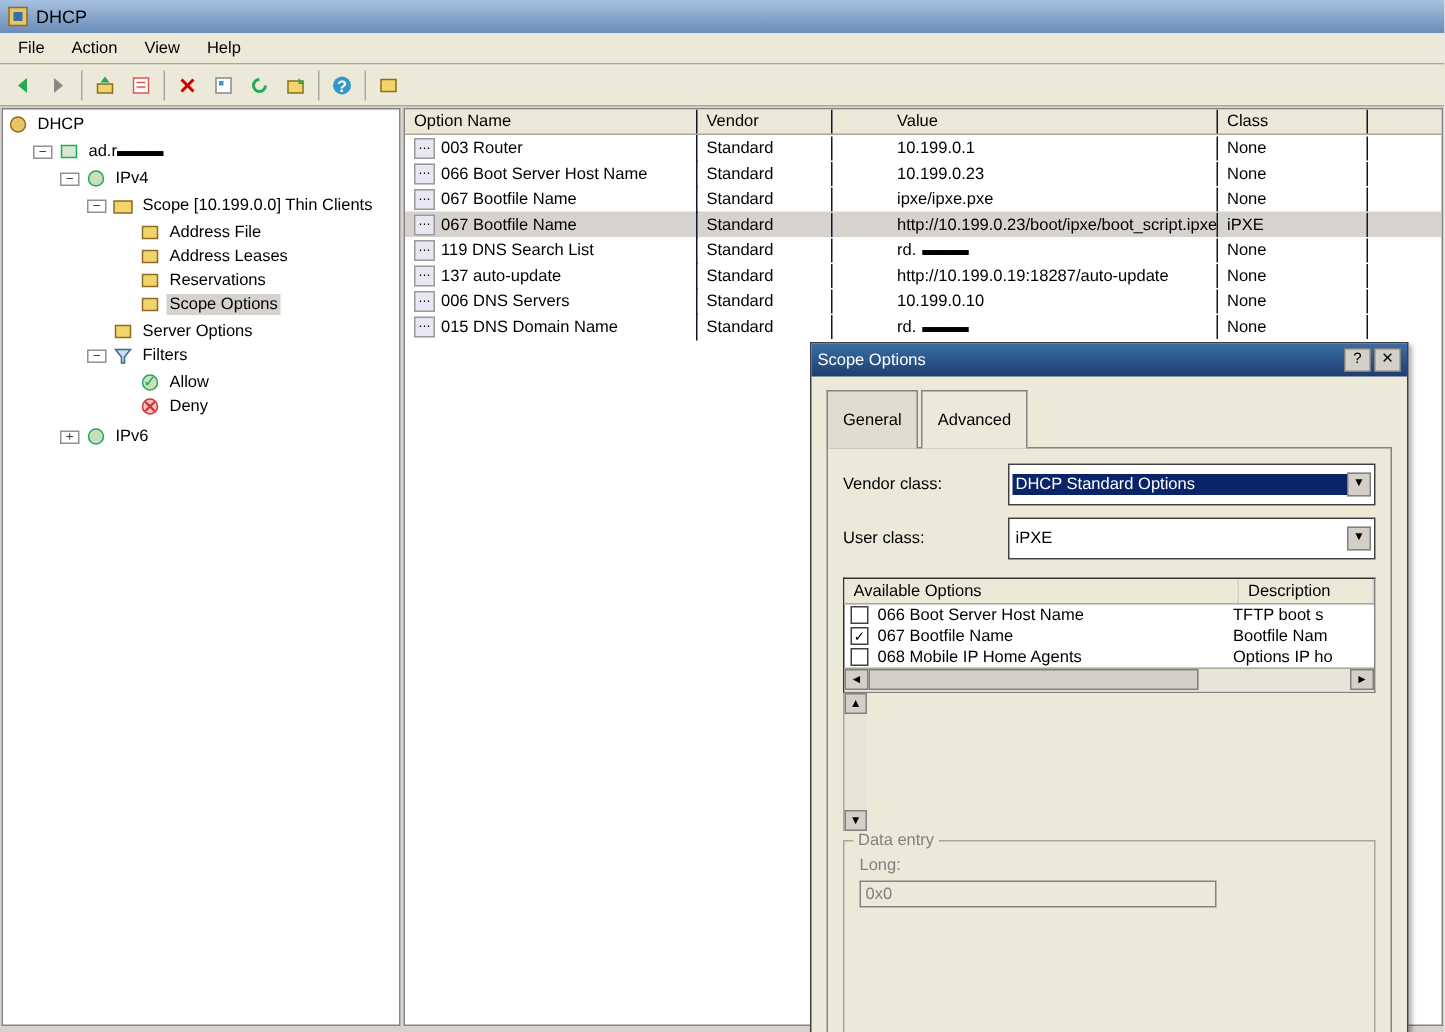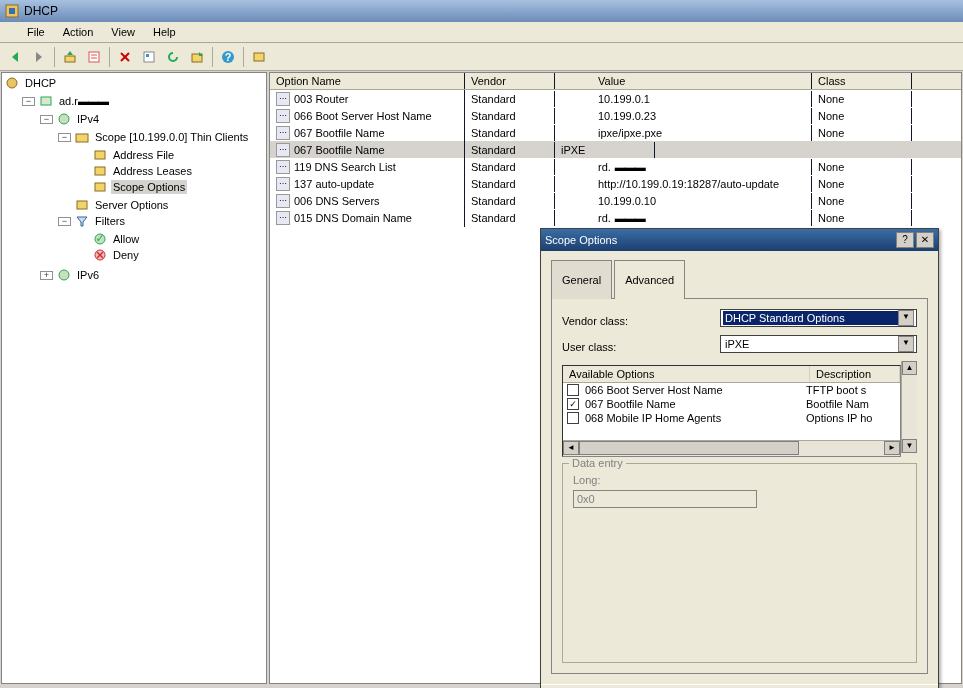--- a/index.html
+++ b/index.html
@@ -4,21 +4,21 @@
 <style>
 * { box-sizing: border-box; margin: 0; padding: 0; font-family: "Segoe UI", Tahoma, sans-serif; font-size: 11px; }
 body { background: #d6d3ce; width: 963px; height: 688px; overflow: hidden; position: relative; }
 
 
 .titlebar { height: 22px; background: linear-gradient(#a7c1e0, #6b8cb8); display: flex; align-items: center; padding-left: 4px; color: #000; }
 .titlebar .icon { width: 16px; height: 16px; margin-right: 4px; }
 .titlebar .title { font-size: 12px; }
 
 
-.menubar { background: #ece9d8; border-bottom: 1px solid #aca899; padding: 2px 19px; display: flex; gap: 2px; }
+.menubar { background: #ece9d8; border-bottom: 1px solid #aca899; padding: 2px 4px; display: flex; gap: 2px; }
 .menubar span { padding: 2px 8px; cursor: default; }
 
 
 .toolbar { background: #ece9d8; border-bottom: 1px solid #aca899; padding: 2px 4px; display: flex; align-items: center; gap: 2px; height: 28px; }
 .toolbar .tbtn { width: 22px; height: 22px; display: flex; align-items: center; justify-content: center; border: 1px solid transparent; cursor: default; }
 .toolbar .sep { width: 1px; height: 20px; background: #aca899; margin: 0 2px; }
 
 
 .body { display: flex; height: calc(100% - 22px - 24px - 28px); }
 .panel { border: 1px solid #848484; background: #fff; margin: 1px; overflow: auto; }
@@ -51,42 +51,42 @@
 .dialog { position: absolute; left: 540px; top: 228px; width: 399px; background: #ece9d8; border: 1px solid #404040; box-shadow: 2px 2px 3px rgba(0,0,0,.3); }
 .dialog .dtitle { height: 22px; background: linear-gradient(#3a6ea5,#1c3e6e); color: #fff; display:flex; align-items:center; padding: 0 4px; font-size:12px; }
 .dialog .dtitle .spacer { flex:1; }
 .dialog .dtitle .wbtn { width:18px; height:16px; background:#d4d0c8; border:1px solid #808080; color:#000; font-size:10px; text-align:center; line-height:14px; margin-left:2px; cursor:default;}
 .dialog-body { padding: 8px 10px 10px 10px; }
 .tabs { display:flex; }
 .tab { padding:13px 10px; border:1px solid #848484; border-bottom:none; background:#ece9d8; margin-right:2px; cursor:default; position:relative; top:1px;}
 .tab.active { background:#ece9d8; z-index:2; }
 .tab.inactive { background:#e0ddd0; }
 .tabpane { border:1px solid #848484; padding:10px; background:#ece9d8; min-height:340px;}
-.field-row { display:flex; align-items:flex-end; margin-bottom:8px;gap:48px; }
+.field-row { display:flex; align-items:center; margin-bottom:8px; }
 .field-row label { width:110px; }
-.combo { flex:1; height:18px; border:1px solid #404040; background:#fff; display:flex; align-items:center; padding:0 2px; position:relative;}
+.combo { flex:1; height:28px; border:1px solid #404040; background:#fff; display:flex; align-items:center; padding:0 2px; position:relative;}
 .combo.selected-highlight .combo-text { background:#0a246a; color:#fff; }
 .combo-text { flex:1; padding:1px 2px; }
 .combo-btn { width:16px; height:16px; background:#d4d0c8; border:1px solid #808080; text-align:center; line-height:12px; font-size:8px;}
 .opts-box { border:1px inset #848484; background:#fff; margin-top:4px; height:92px; display:flex; flex-direction:column;}
 .opts-head { display:flex; background:#ece9d8; border-bottom:1px solid #aca899;}
 .opts-head .oc { padding:2px 6px; border-right:1px solid #d4d0c8;} .oc1{flex:1;} .oc2{width:90px;}
 .opts-list { flex:1; overflow:hidden;}
 .optrow { display:flex; align-items:center; padding:1px 4px; }
 .chk { width:12px; height:12px; border:1px solid #404040; background:#fff; margin-right:6px; display:flex; align-items:center; justify-content:center; font-size:9px;}
 .optrow .otext{flex:1;} .optrow .odesc{width:90px; overflow:hidden; white-space:nowrap;}
 .scrollbar-h { height:16px; background:#e8e4d8; border-top:1px solid #aca899; position:relative;}
 .scrollbar-h .thumb{position:absolute;left:0;top:0;width:220px;height:14px;background:#d4d0c8;border:1px solid #808080;}
 .scrollbar-h .sbtn{position:absolute;top:0;width:16px;height:14px;background:#d4d0c8;border:1px solid #808080;font-size:8px;text-align:center;line-height:12px;}
 .scrollbar-h .sbtn.right{right:0;}
 .scrollbar-v { width:16px; background:#e8e4d8; border-left:1px solid #aca899; display:flex; flex-direction:column;}
 .scrollbar-v .sbtn{height:14px;background:#d4d0c8;border:1px solid #808080;font-size:8px;text-align:center;line-height:12px;}
 .data-entry { border:1px solid #aca899; margin-top:6px; padding:10px; color:#808080; position:relative;}
 .data-entry legend{position:absolute;top:-7px;left:6px;background:#ece9d8;padding:0 3px;font-size:11px;}
-.data-entry input{border:1px solid #848484; background:#ece9d8; color:#808080; width:184px; height:18px; padding:0 3px;}
+.data-entry input{border:1px solid #848484; background:#ece9d8; color:#808080; width:238px; height:18px; padding:0 3px;}
 .btnrow { display:flex; justify-content:flex-end; gap:6px; padding:8px 10px; border-top:1px solid #fff;}
 .btn { width:75px; height:22px; border:1px solid #404040; background:#ece9d8; cursor:default;}
 .btn.default { box-shadow:0 0 0 1px #000 inset; }
 .btn:disabled,.btn.disabled { color:#808080; }
 
 
 svg { display:block; }
 </style>
 </head>
 <body>
@@ -246,20 +246,35 @@
                             <span class="indent"></span>
                             <span class="indent"></span>
                             <span class="indent"></span>
                             <span class="spacer"></span>
                         <span class="ticon">
                               <svg width="14" height="14">
                                 <rect x="2" y="3" width="10" height="8" fill="#f3d46b" stroke="#8a6d1e"></rect>
                               </svg>
                             </span>
                         <span class="label">Address Leases</span>
+                          </div>
+                        </li>
+                      <li>
+                          <div class="row">
+                        <span class="indent"></span>
+                            <span class="indent"></span>
+                            <span class="indent"></span>
+                            <span class="indent"></span>
+                            <span class="spacer"></span>
+                        <span class="ticon">
+                              <svg width="14" height="14">
+                                <rect x="2" y="3" width="10" height="8" fill="#f3d46b" stroke="#8a6d1e"></rect>
+                              </svg>
+                            </span>
+                        <span class="label">Reservations</span>
                           </div>
                         </li>
                       <li>
                           <div class="row">
                         <span class="indent"></span>
                             <span class="indent"></span>
                             <span class="indent"></span>
                             <span class="indent"></span>
                             <span class="spacer"></span>
                         <span class="ticon">
@@ -391,20 +406,21 @@
           <div class="cell col-vendor">Standard</div>
           <div class="cell col-value">ipxe/ipxe.pxe</div>
           <div class="cell col-class">None</div>
         </div>
         <div class="listrow selected">
           <div class="cell col-name">
             <span class="opt-icon">⋯</span>
             <span>067 Bootfile Name</span>
           </div>
           <div class="cell col-vendor">Standard</div>
+          <div class="cell col-value">http://10.199.0.23/boot/ipxe/boot_script.ipxe</div>
           <div class="cell col-class">iPXE</div>
         </div>
         <div class="listrow">
           <div class="cell col-name">
             <span class="opt-icon">⋯</span>
             <span>119 DNS Search List</span>
           </div>
           <div class="cell col-vendor">Standard</div>
           <div class="cell col-value">rd.<span class="redacted"></span></div>
           <div class="cell col-class">None</div>
@@ -460,21 +476,21 @@
           <span class="combo-btn">▼</span>
         </div>
       </div>
       <div class="field-row">
         <label>User class:</label>
         <div class="combo">
           <span class="combo-text">iPXE</span>
           <span class="combo-btn">▼</span>
         </div>
       </div>
-      <div style="display:flex;">
+      <div style="display:flex;flex-direction:column;">
         <div class="opts-box" style="flex:1;">
           <div class="opts-head">
             <div class="oc oc1">Available Options</div>
             <div class="oc oc2">Description</div>
           </div>
           <div class="opts-list" id="opts-list">
               <div class="optrow">
                 <span class="chk"></span>
                 <span class="otext">066 Boot Server Host Name</span>
                 <span class="odesc">TFTP boot s</span>

